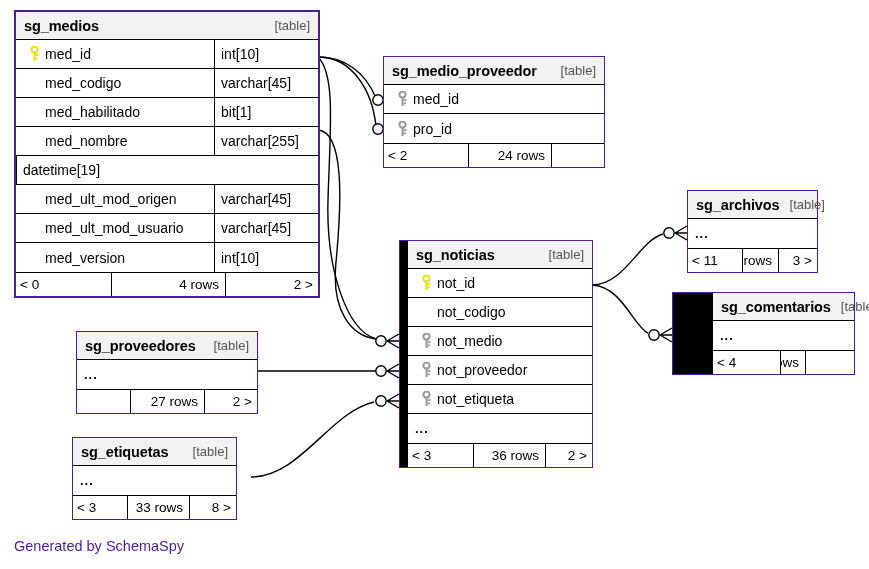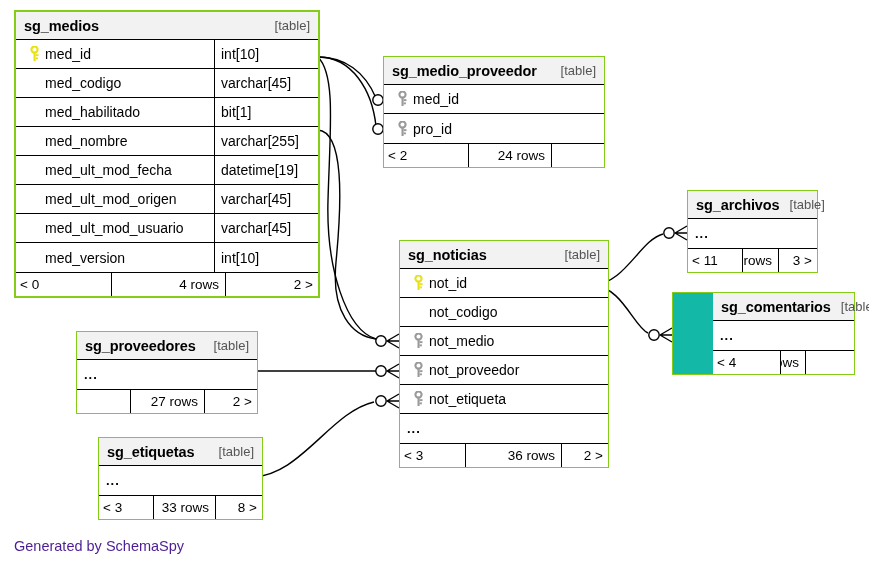--- a/index.html
+++ b/index.html
@@ -44,23 +44,23 @@
   #edges path.crow {
     fill: none;
     stroke: #000000;
     stroke-width: 1.4px;
   }
 
   
   .table-box {
     position: absolute;
     z-index: 2;
-    background: #14b8a6;
+    background: #000000;
     box-sizing: border-box;
-    border: 2px solid #84cc16;
+    border: 2px solid #4c1d95;
   }
   .table-box.thin {
     border-width: 1.5px;
   }
 
   .tbl-header {
     display: flex;
     align-items: center;
     justify-content: space-between;
     background: #f2f2f2;
@@ -262,24 +262,20 @@
           <div class="cell-type" style="width: 97px; margin-left: 14px;">bit[1]</div>
         </div>
         <div class="row">
           <div class="cell-name">
             <span class="keyslot"></span>
             <span>med_nombre</span>
           </div>
           <div class="cell-type" style="width: 97px;">varchar[255]</div>
         </div>
         <div class="row">
-          <div class="cell-name">
-            <span class="keyslot"></span>
-            <span>med_ult_mod_fecha</span>
-          </div>
           <div class="cell-type" style="width: 97px;">datetime[19]</div>
         </div>
         <div class="row">
           <div class="cell-name">
             <span class="keyslot"></span>
             <span>med_ult_mod_origen</span>
           </div>
           <div class="cell-type" style="width: 97px;">varchar[45]</div>
         </div>
         <div class="row">
@@ -337,21 +333,21 @@
           </div>
         </div>
       </div>
     <div class="tbl-footer">
       <div class="foot-cell foot-left" style="width: 85px;">&lt; 2</div>
       <div class="foot-cell foot-mid">24 rows</div>
       <div class="foot-cell foot-right" style="width: 52px;"></div>
     </div>
   </div>
 
-  <div class="table-box thin" id="box-sg_noticias" style="left:399px; top:240px; width:210px;">
+  <div class="table-box thin" id="box-sg_noticias" style="left:399px; top:240px; width:194px;padding-left:8px;">
     <div class="tbl-header">
       <span class="tbl-name">sg_noticias</span>
       <span class="tbl-tag">[table]</span>
     </div>
     <div class="tbl-rows">
         <div class="row">
           <div class="cell-name">
             <span class="keyslot">
               <svg width="11" height="16" viewBox="0 0 11 16" aria-hidden="true">
                 <circle cx="5.5" cy="3.6" r="3.1" fill="none" stroke="#e8e116" stroke-width="2.1"></circle>
@@ -433,21 +429,21 @@
           </div>
         </div>
       </div>
     <div class="tbl-footer">
       <div class="foot-cell foot-left" style="width: 54px;"></div>
       <div class="foot-cell foot-mid">27 rows</div>
       <div class="foot-cell foot-right" style="width: 52px;">2 &gt;</div>
     </div>
   </div>
 
-  <div class="table-box thin" id="box-sg_etiquetas" style="left:98px; top:437px; width:165px;">
+  <div class="table-box thin" id="box-sg_etiquetas" style="left:72px; top:437px; width:165px;">
     <div class="tbl-header">
       <span class="tbl-name">sg_etiquetas</span>
       <span class="tbl-tag">[table]</span>
     </div>
     <div class="tbl-rows">
         <div class="row ellipsis">
           <div class="cell-name">
             <span>...</span>
           </div>
         </div>

